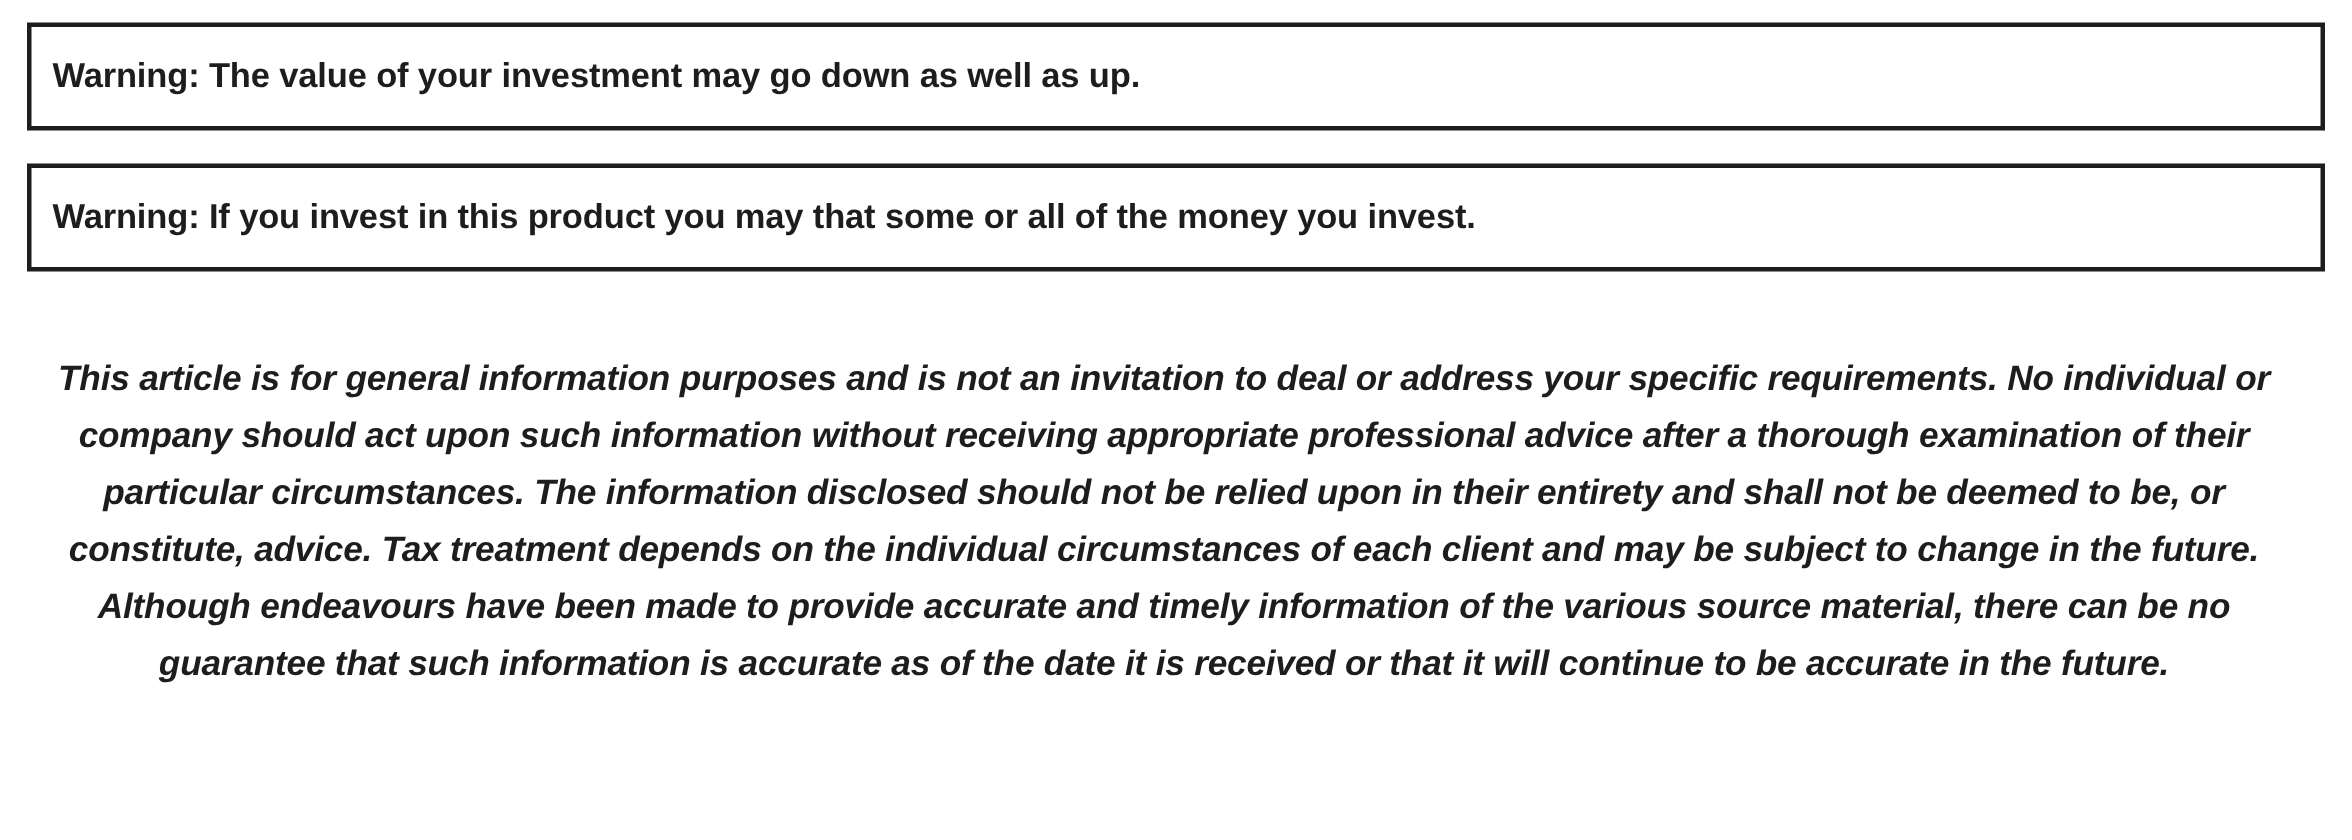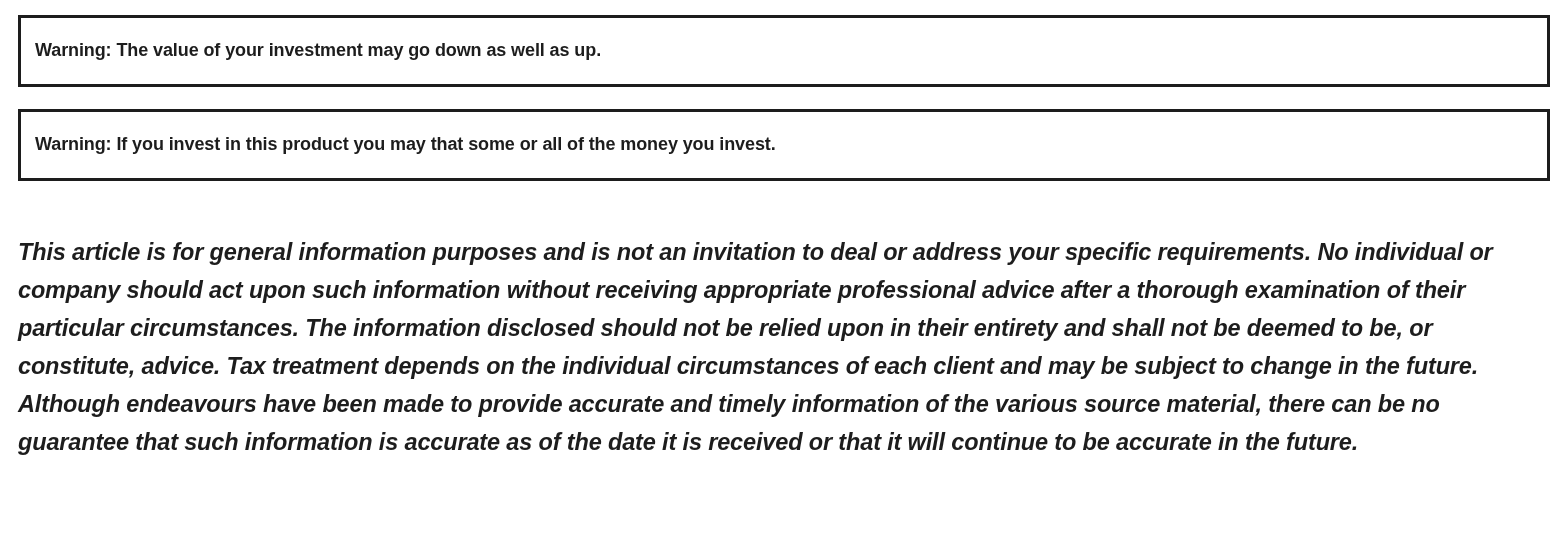--- a/index.html
+++ b/index.html
@@ -32,35 +32,36 @@
   }
   .warning-box.first {
     margin-top: 15px;
     height: 72px;
   }
   .warning-box.second {
     margin-top: 22px;
     height: 72px;
   }
   .warning-text {
-    font-size: 18px;
+    font-size: 23px;
     font-weight: bold;
     line-height: 1.2;
     letter-spacing: -0.1px;
     color: #1d1d1d;
   }
   .disclaimer {
     margin: 52px 18px 0 18px;
     font-size: 23.5px;
     font-weight: bold;
     font-style: italic;
     line-height: 1.62;
     letter-spacing: -0.15px;
     color: #1d1d1d;
     max-width: 1516px;
+    text-align: center;
   }
 </style>
 </head>
 <body>
 
 <div class="page">
 
   <div class="warning-box first">
     <div class="warning-text">Warning: The value of your investment may go down as well as up.</div>
   </div>

